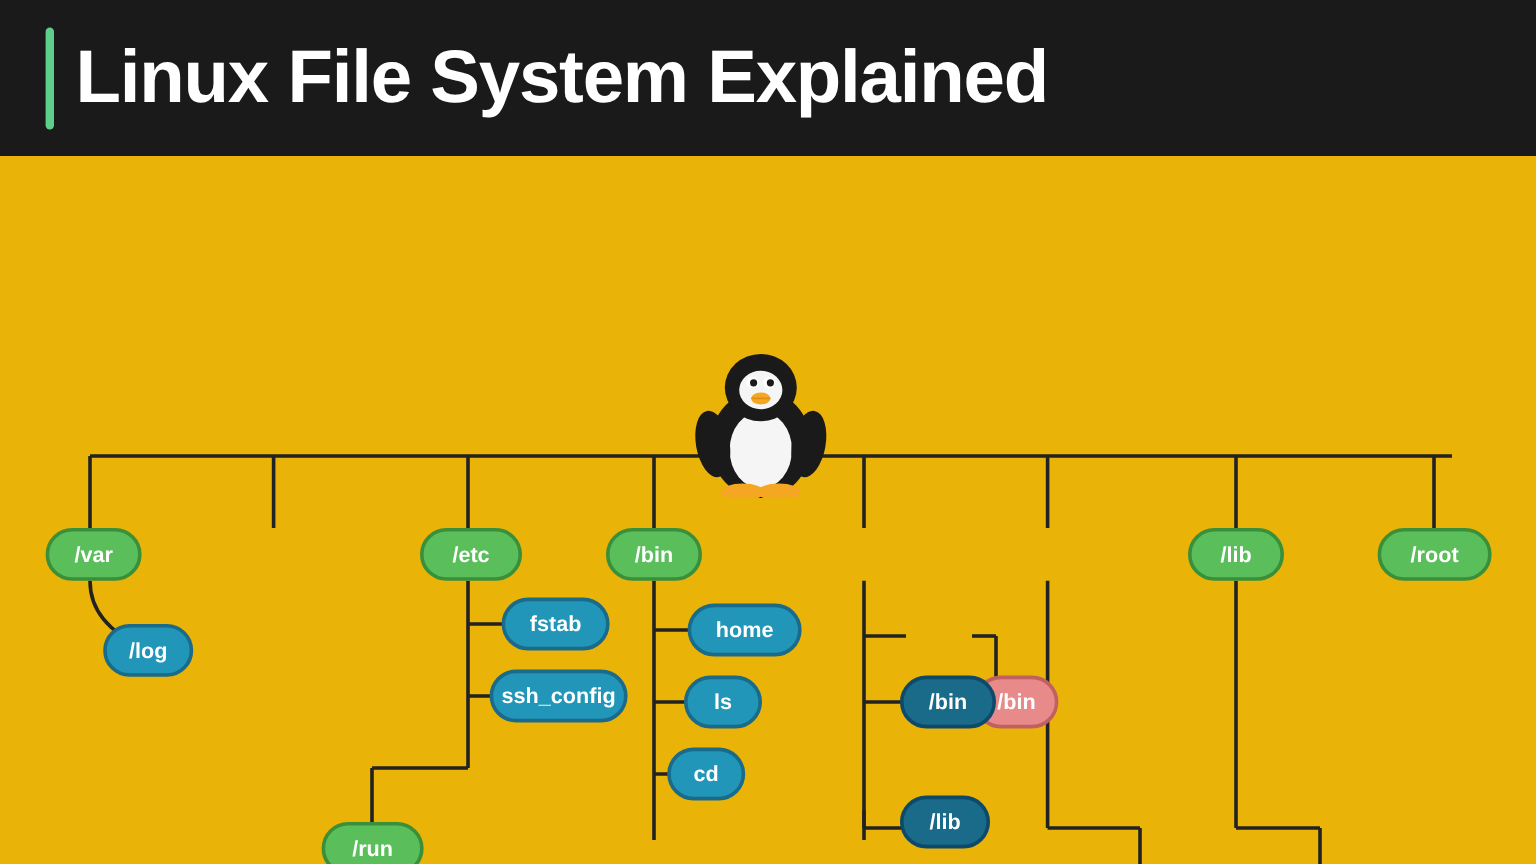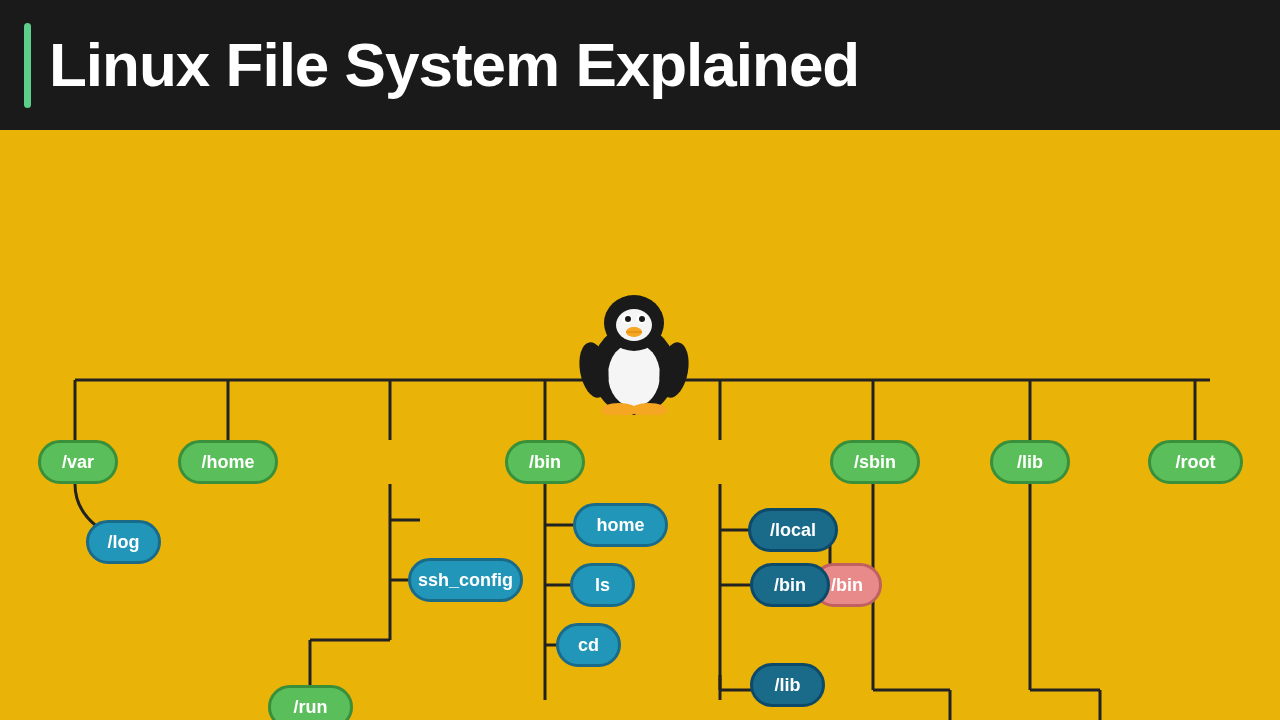--- a/index.html
+++ b/index.html
@@ -3,21 +3,21 @@
   <meta charset="utf-8">
   <style>
     * { box-sizing: border-box; margin: 0; padding: 0; }
     body { width: 1280px; height: 720px; overflow: hidden; font-family: 'Arial Rounded MT Bold', Arial, sans-serif; }
 
     #header {
       background: #1a1a1a;
       height: 130px;
       display: flex;
       align-items: center;
-      padding: 0 24px;
+      padding: 0 38px;
       gap: 18px;
     }
     #header-bar {
       width: 7px;
       height: 85px;
       background: #5ecf8a;
       border-radius: 4px;
       flex-shrink: 0;
     }
     #header-title {
@@ -155,46 +155,45 @@
 
     <ellipse cx="20" cy="85" rx="14" ry="28" fill="#1a1a1a" transform="rotate(-10 20 85)"></ellipse>
     <ellipse cx="100" cy="85" rx="14" ry="28" fill="#1a1a1a" transform="rotate(10 100 85)"></ellipse>
 
     <ellipse cx="45" cy="125" rx="18" ry="7" fill="#f5a623"></ellipse>
     <ellipse cx="75" cy="125" rx="18" ry="7" fill="#f5a623"></ellipse>
   </svg>
 
   <div class="node node-green" style="left:38px; top:310px; width:80px;">/var</div>
 
-  <div class="node node-green" style="left:178px; top:310px; width:100px;">/home</div>
 
+  <div class="node node-green" style="left:350px; top:310px; width:85px;">/etc</div>
 
   <div class="node node-green" style="left:505px; top:310px; width:80px;">/bin</div>
 
 
-  <div class="node node-green" style="left:830px; top:310px; width:90px;">/sbin</div>
 
   <div class="node node-green" style="left:990px; top:310px; width:80px;">/lib</div>
 
   <div class="node node-green" style="left:1148px; top:310px; width:95px;">/root</div>
 
   <div class="node node-blue" style="left:86px; top:390px; width:75px;">/log</div>
 
+  <div class="node node-blue" style="left:418px; top:368px; width:90px;">fstab</div>
 
   <div class="node node-blue" style="left:408px; top:428px; width:115px;">ssh_config</div>
 
   <div class="node node-green" style="left:268px; top:555px; width:85px;">/run</div>
 
   <div class="node node-blue" style="left:573px; top:373px; width:95px;">home</div>
 
   <div class="node node-blue" style="left:570px; top:433px; width:65px;">ls</div>
 
   <div class="node node-blue" style="left:556px; top:493px; width:65px;">cd</div>
 
-  <div class="node node-blue-dark" style="left:748px; top:378px; width:90px;">/local</div>
 
   <div class="node node-pink" style="left:812px; top:433px; width:70px;">/bin</div>
 
   <div class="node node-blue-dark" style="left:750px; top:433px; width:80px;">/bin</div>
 
   <div class="node node-blue-dark" style="left:750px; top:533px; width:75px;">/lib</div>
 
 </div>
 
 </body></html>

